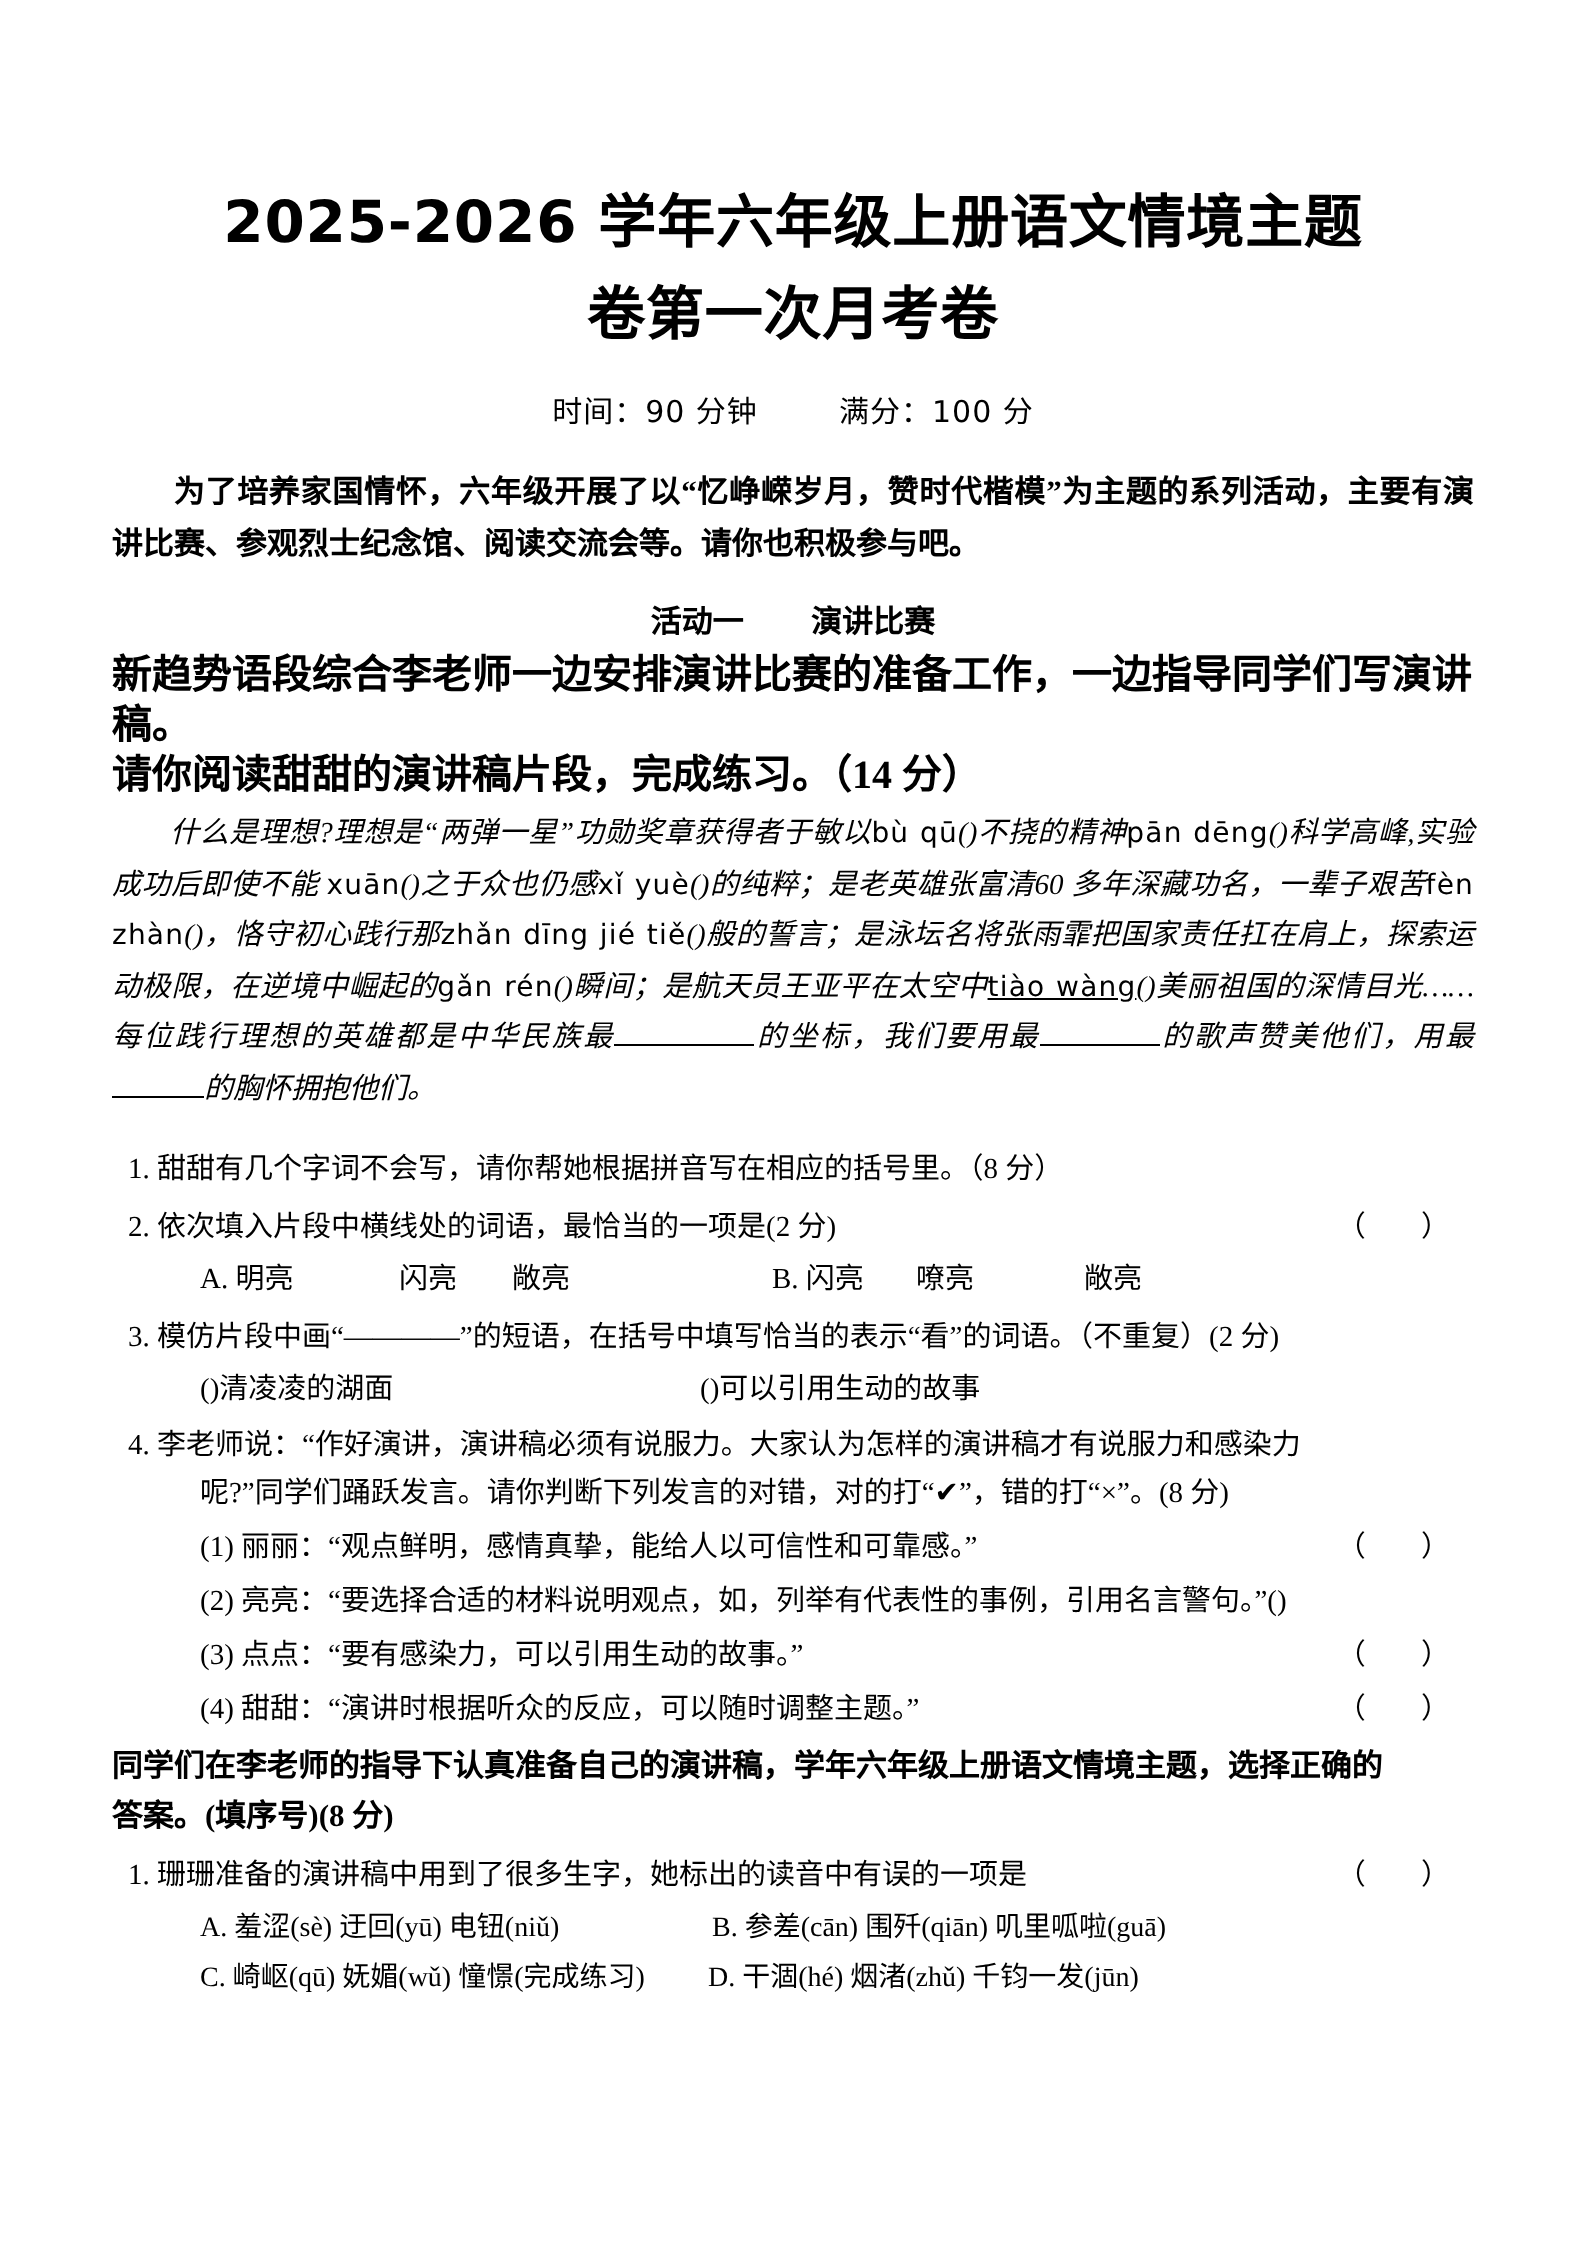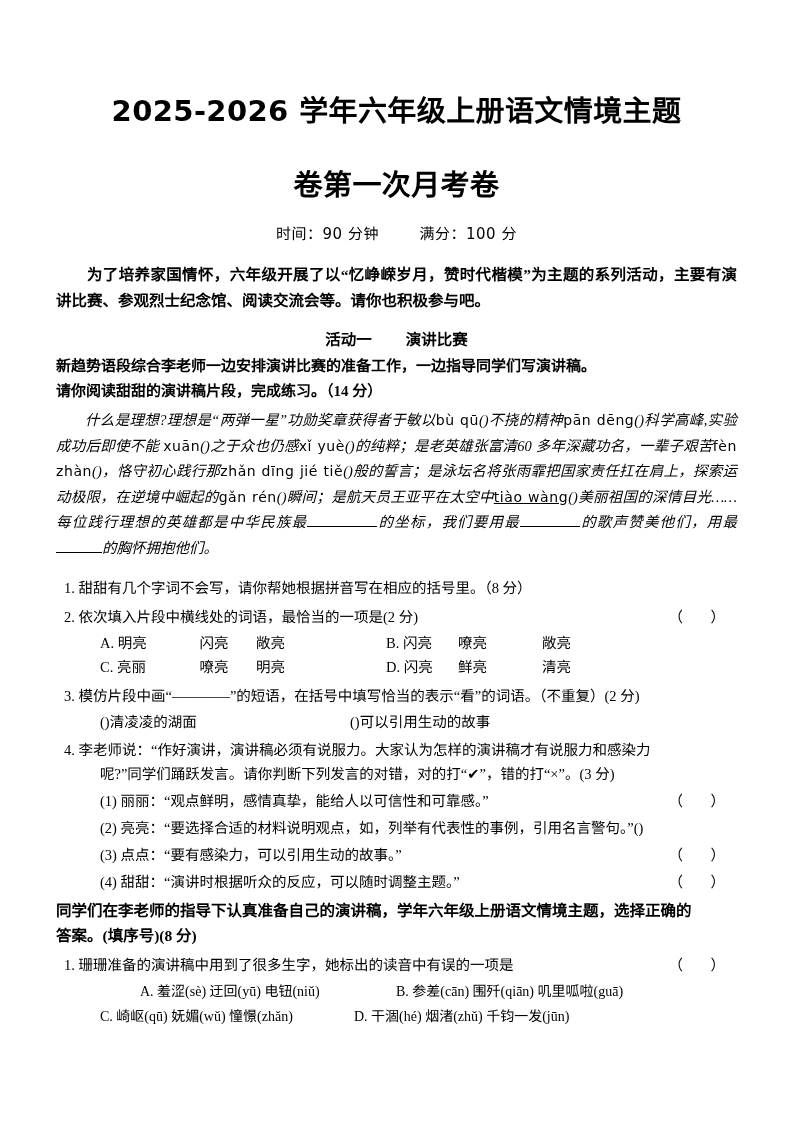--- a/index.html
+++ b/index.html
@@ -28,21 +28,21 @@
   .doc-title {
     margin: 0;
     padding-top: 88px;
     text-align: center;
     font-family: "DejaVu Sans", "Liberation Sans", sans-serif;
     font-size: 29px;
     font-weight: bold;
     line-height: 46px;
     letter-spacing: 0.4px;
   }
-  .doc-title .ln2 { display: block; margin-top: 28px; }
+  .doc-title .ln2 { display: block; }
 
   .meta-line {
     margin: 16px 0 0 0;
     text-align: center;
     font-size: 15px;
     line-height: 20px;
     font-family: "DejaVu Sans", "Liberation Sans", sans-serif;
     letter-spacing: 0.5px;
   }
   .meta-line .gap { display: inline-block; width: 30px; }
@@ -67,21 +67,21 @@
     text-align: center;
     font-weight: bold;
     font-size: 15.5px;
     line-height: 24px;
   }
   .activity-head .sp { display: inline-block; width: 26px; }
 
   .lead {
     margin-top: 2px;
     font-weight: bold;
-    font-size: 15px;
+    font-size: 20px;
     line-height: 25px;
   }
   .lead div { text-indent: 0; }
 
   
   .passage {
     margin-top: 4px;
     font-size: 14.5px;
     line-height: 25.5px;
     text-indent: 2em;
@@ -180,21 +180,21 @@
   .bold-block .l2 { display: block; }
 
   .pinyin-opts {
     margin-top: 2px;
     font-size: 14px;
     line-height: 25px;
     padding-left: 44px;
     white-space: nowrap;
   }
   .pinyin-opts .row { display: block; }
-  .pinyin-opts .oA { display: inline-block; width: 256px; margin-left: 40px; }
+  .pinyin-opts .oA { display: inline-block; width: 256px; }
   .pinyin-opts .oC { display: inline-block; width: 254px; }
 </style>
 </head>
 <body>
 
 <div class="page">
 
   <h1 class="doc-title">
     <span>2025-2026 学年六年级上册语文情境主题</span>
     <span class="ln2">卷第一次月考卷</span>
@@ -229,35 +229,32 @@
 
   <div class="q hang">
     <span class="q-text">2. 依次填入片段中横线处的词语，最恰当的一项是(2 分)</span>
     <span class="brk">（  ）</span>
   </div>
 
   <div class="opts">
     <span class="row">
       <span class="c1">A. 明亮</span><span class="c2">闪亮</span><span class="c3">敞亮</span><span class="c4">B. 闪亮</span><span class="c5">嘹亮</span><span>敞亮</span>
     </span>
-    <span class="row">
-      <span class="c1">C. 亮丽</span><span class="c2">嘹亮</span><span class="c3">明亮</span><span class="c4">D. 闪亮</span><span class="c5">鲜亮</span><span>清亮</span>
-    </span>
   </div>
 
   <div class="q hang">
     <span class="q-text">3. 模仿片段中画“————”的短语，在括号中填写恰当的表示“看”的词语。（不重复）(2 分)</span>
   </div>
   <div class="sub">
     <span class="left">()清凌凌的湖面</span><span>()可以引用生动的故事</span>
   </div>
 
   <div class="q4">
     <span class="l1">4. 李老师说：“作好演讲，演讲稿必须有说服力。大家认为怎样的演讲稿才有说服力和感染力</span>
-    <span class="l2">呢?”同学们踊跃发言。请你判断下列发言的对错，对的打“✔”，错的打“×”。(3 分)</span>
+    <span class="l2">呢?”同学们踊跃发言。请你判断下列发言的对错，对的打“✔”，错的打“×”。(8 分)</span>
   </div>
 
   <div class="judge">
     <span>(1) 丽丽：“观点鲜明，感情真挚，能给人以可信性和可靠感。”</span>
     <span class="tail">（  ）</span>
   </div>
   <div class="judge">
     <span>(2) 亮亮：“要选择合适的材料说明观点，如，列举有代表性的事例，引用名言警句。”()</span>
   </div>
   <div class="judge">
@@ -277,17 +274,17 @@
   <div class="q hang">
     <span class="q-text">1. 珊珊准备的演讲稿中用到了很多生字，她标出的读音中有误的一项是</span>
     <span class="brk">（  ）</span>
   </div>
 
   <div class="pinyin-opts">
     <span class="row">
       <span class="oA">A.  羞涩(sè) 迂回(yū) 电钮(niǔ)</span><span>B.  参差(cān) 围歼(qiān) 叽里呱啦(guā)</span>
     </span>
     <span class="row">
-      <span class="oC">C.  崎岖(qū) 妩媚(wǔ) 憧憬(zhǎn)</span><span>D.  干涸(hé)     烟渚(zhǔ)     千钧一发(jūn)</span>
+      <span class="oC">C.  崎岖(qū) 妩媚(wǔ) 憧憬(完成练习)</span><span>D.  干涸(hé)     烟渚(zhǔ)     千钧一发(jūn)</span>
     </span>
   </div>
 
 </div>
 
 </body></html>

